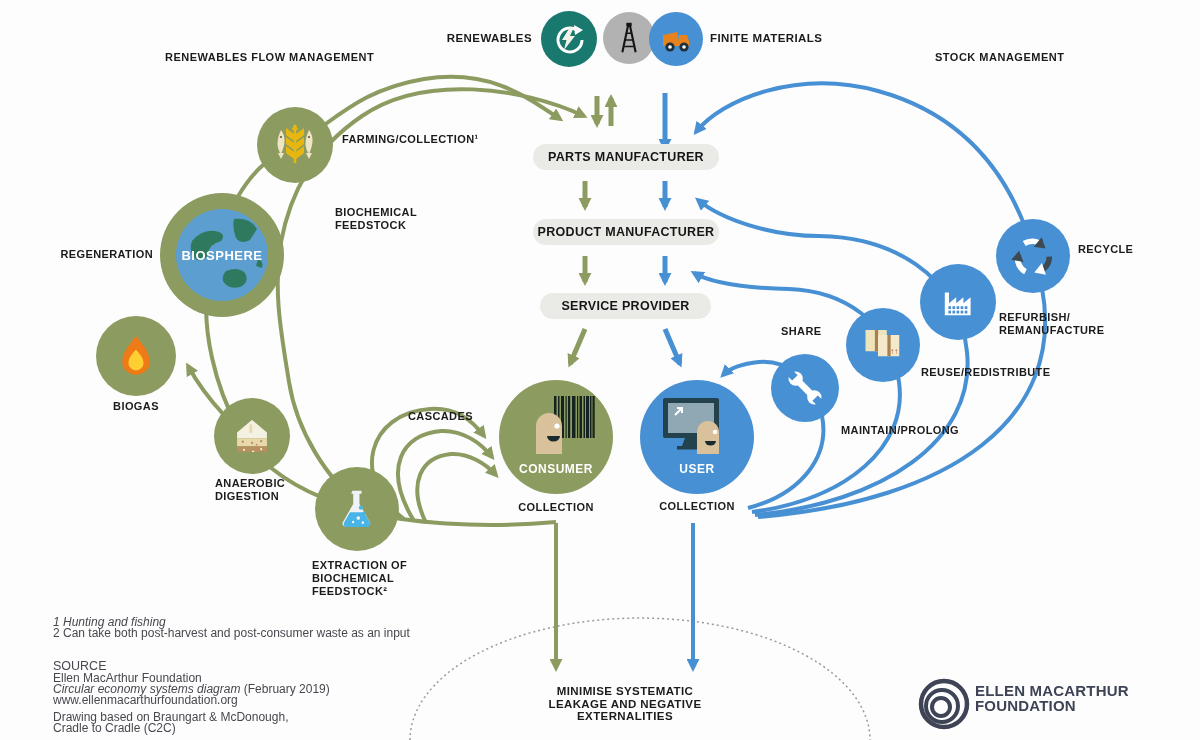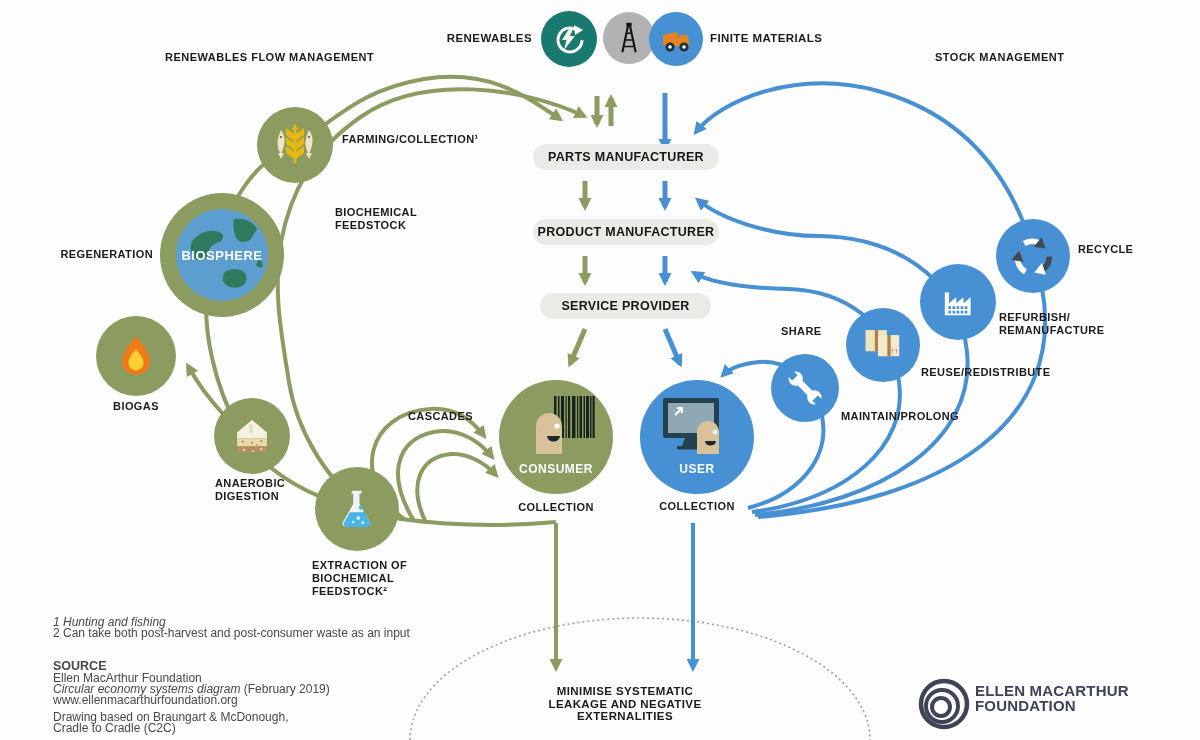--- a/index.html
+++ b/index.html
@@ -233,21 +233,21 @@
     <svg width="44" height="44" viewBox="0 0 40 40">
       <g transform="rotate(-45 20 20)">
         <rect x="17" y="8" width="6" height="24" fill="#fff"></rect>
         <circle cx="20" cy="8" r="6.5" fill="#fff"></circle>
           <rect x="16.5" y="0" width="7" height="7" fill="#4790D4"></rect>
         <circle cx="20" cy="32" r="6.5" fill="#fff"></circle>
           <rect x="16.5" y="33" width="7" height="7" fill="#4790D4"></rect>
       </g>
     </svg>
   </div>
-  <div class="lbl" style="left:841px;top:410px;">MAINTAIN/PROLONG</div>
+  <div class="lbl" style="left:841px;top:424px;">MAINTAIN/PROLONG</div>
   <div class="lbl" style="left:781px;top:325px;">SHARE</div>
 
   <div class="circle blue" style="left:846px;top:308px;width:74px;height:74px;">
     <svg width="50" height="50" viewBox="0 0 40 40">
       <rect x="6" y="8" width="17" height="17" fill="#EFE3BC"></rect>
       <rect x="13.5" y="8" width="2.6" height="17" fill="#A9804C"></rect>
       <text x="17" y="23" font-size="6" font-weight="bold" fill="#A14E28">↑↑</text>
       <rect x="16" y="12" width="17" height="17" fill="#F4EACB"></rect>
       <rect x="23.5" y="12" width="2.6" height="17" fill="#A9804C"></rect>
       <text x="25.5" y="27.5" font-size="6.5" font-weight="bold" fill="#A14E28">↑↑</text>
@@ -295,21 +295,21 @@
   </div>
   <div class="lbl" style="left:1078px;top:243px;">RECYCLE</div>
 
   <div class="lbl center" style="left:525px;top:685px;width:200px;font-size:11.5px;line-height:12.5px;">MINIMISE SYSTEMATIC
 LEAKAGE AND NEGATIVE
 EXTERNALITIES</div>
 
   <div class="foot" style="left:53px;top:617px;font-style:italic;">1 Hunting and fishing</div>
   <div class="foot" style="left:53px;top:628px;">2 Can take both post-harvest and post-consumer waste as an input</div>
 
-  <div class="src" style="left:53px;top:661px;font-weight:bold;font-size:12.5px;">SOURCE</div>
+  <div class="src" style="left:53px;top:661px;font-weight:normal;font-size:12.5px;">SOURCE</div>
   <div class="src" style="left:53px;top:673px;">Ellen MacArthur Foundation</div>
   <div class="src" style="left:53px;top:684px;"><span style="font-style:italic;">Circular economy systems diagram</span><span> (February 2019)</span></div>
   <div class="src" style="left:53px;top:695px;">www.ellenmacarthurfoundation.org</div>
   <div class="src" style="left:53px;top:712px;">Drawing based on Braungart &amp; McDonough,</div>
   <div class="src" style="left:53px;top:723px;">Cradle to Cradle (C2C)</div>
 
   <svg width="56" height="56" viewBox="0 0 56 56" style="position:absolute;left:916px;top:676px;z-index:3;">
     <g fill="none" stroke="#3E4456">
       <circle cx="28" cy="28" r="23" stroke-width="4.5"></circle>
       <circle cx="26" cy="30" r="16" stroke-width="4"></circle>

